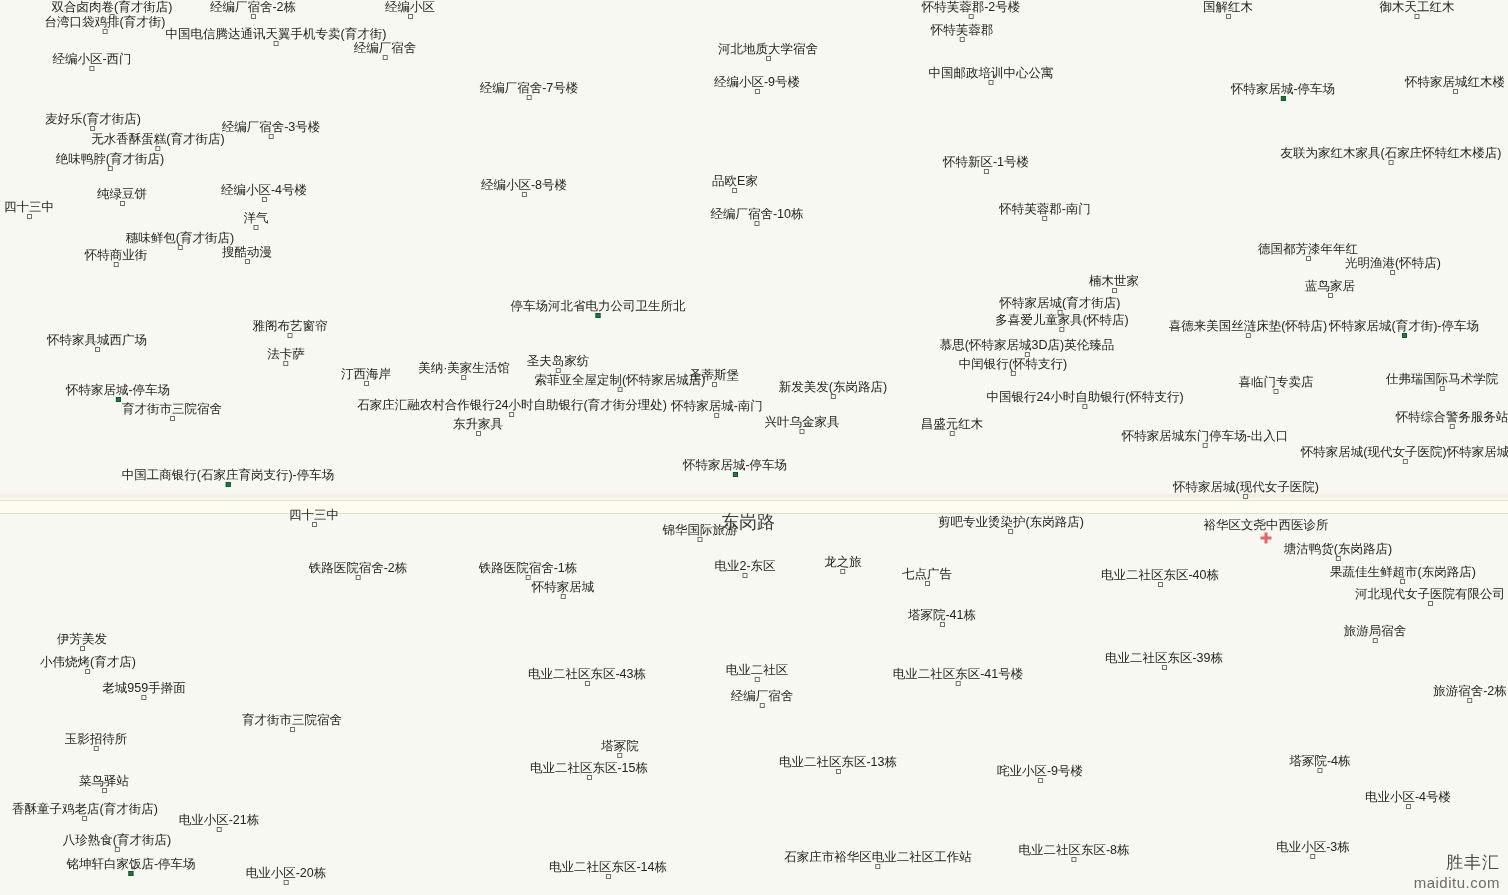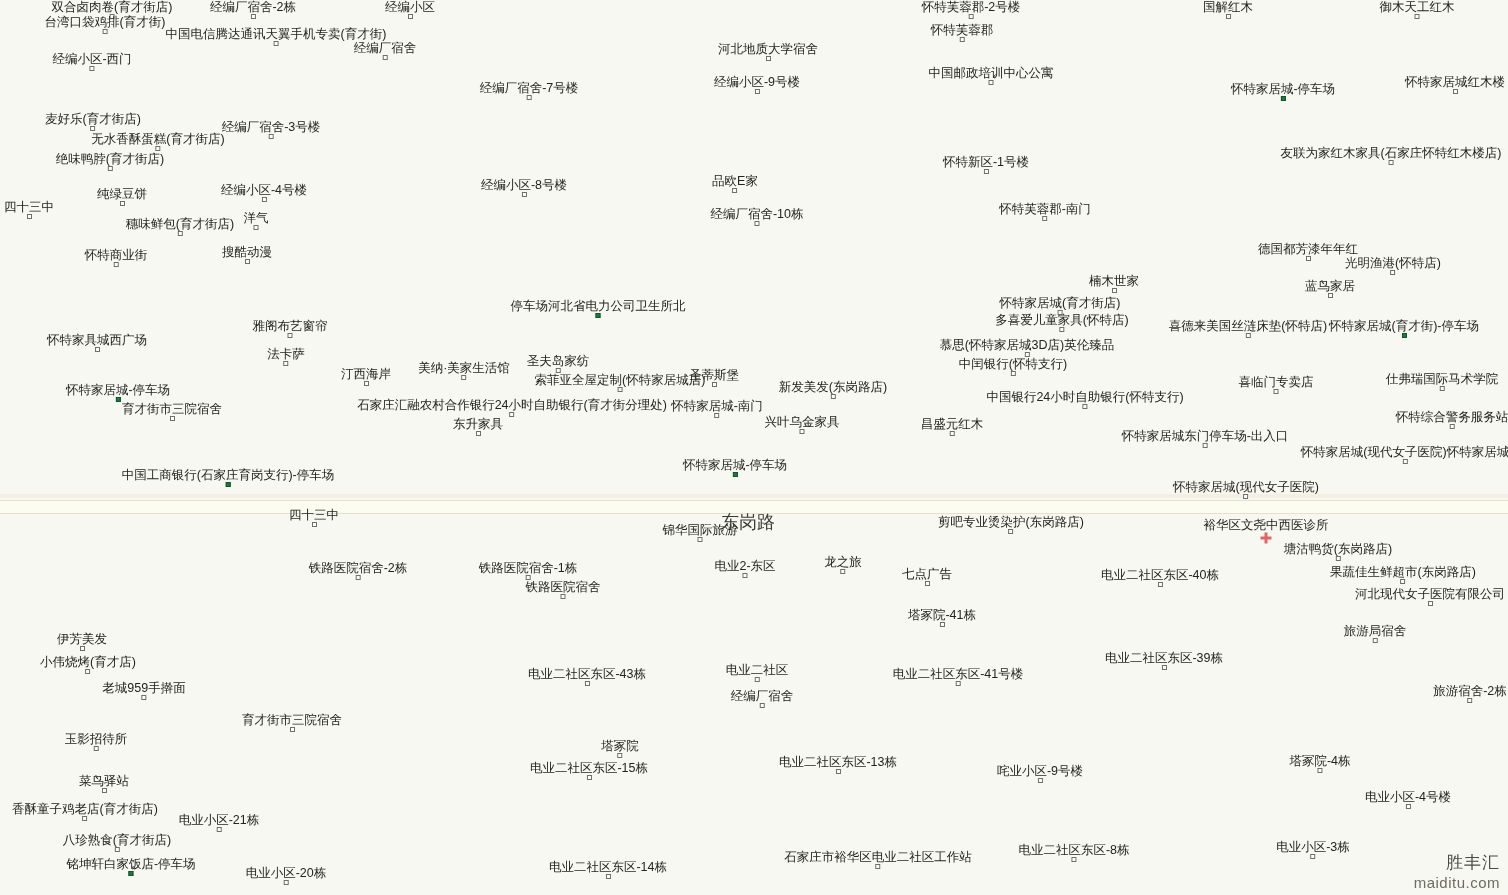--- a/index.html
+++ b/index.html
@@ -222,21 +222,21 @@
         <span class="dot"></span>
       </div>
       <div class="poi" style="left: 1308px; top: 203px; margin-top: 39px;">
         <span class="label">德国都芳漆年年红</span>
         <span class="dot"></span>
       </div>
       <div class="poi" style="left: 29px; top: 200px;">
         <span class="label">四十三中</span>
         <span class="dot"></span>
       </div>
-      <div class="poi" style="left: 180px; top: 217px;">
+      <div class="poi" style="left: 180px; top: 231px;">
         <span class="label">穗味鲜包(育才街店)</span>
         <span class="dot"></span>
       </div>
       <div class="poi" style="left: 256px; top: 211px;">
         <span class="label">洋气</span>
         <span class="dot"></span>
       </div>
       <div class="poi" style="left: 757px; top: 207px;">
         <span class="label">经编厂宿舍-10栋</span>
         <span class="dot"></span>
@@ -432,21 +432,21 @@
       </div>
       <div class="poi" style="left: 1160px; top: 568px;">
         <span class="label">电业二社区东区-40栋</span>
         <span class="dot"></span>
       </div>
       <div class="poi" style="left: 1403px; top: 565px;">
         <span class="label">果蔬佳生鲜超市(东岗路店)</span>
         <span class="dot"></span>
       </div>
       <div class="poi" style="left: 563px; top: 580px;">
-        <span class="label">铁路医院宿舍</span>
+        <span class="label">怀特家居城</span>
         <span class="dot"></span>
       </div>
       <div class="poi" style="left: 1430px; top: 587px;">
         <span class="label">河北现代女子医院有限公司</span>
         <span class="dot"></span>
       </div>
       <div class="poi" style="left: 942px; top: 608px;">
         <span class="label">塔冢院-41栋</span>
         <span class="dot"></span>
       </div>

